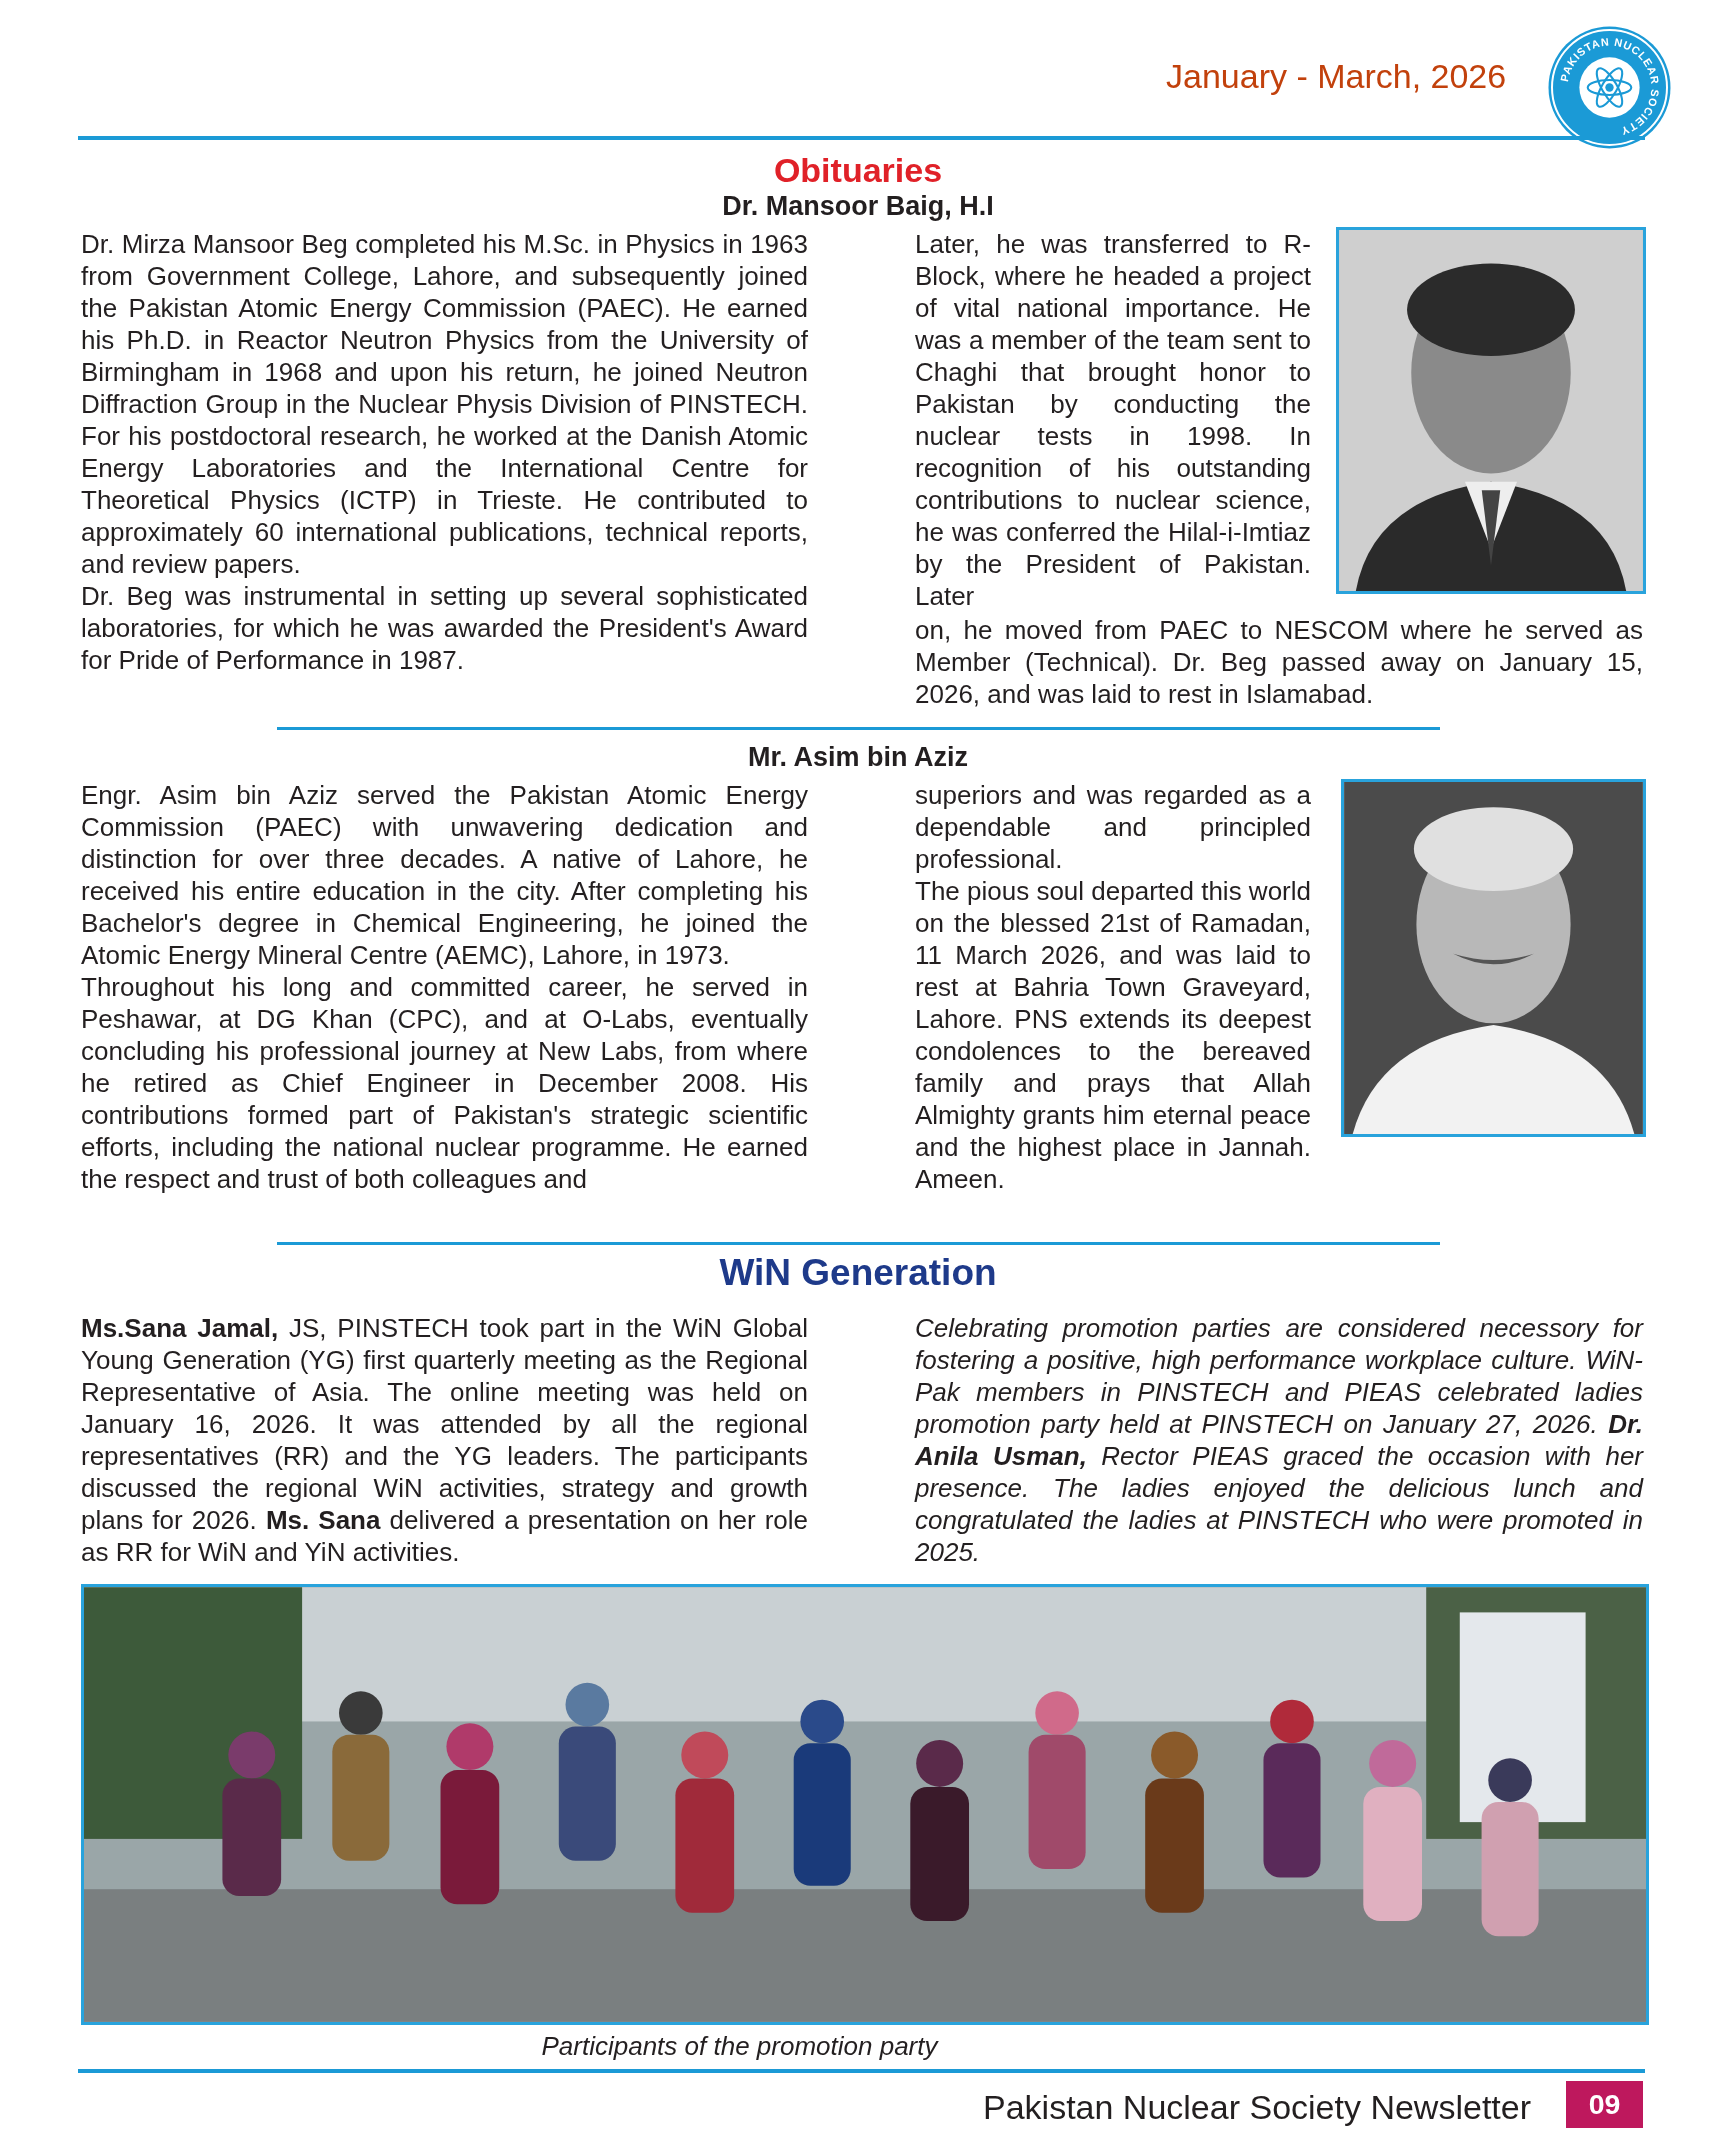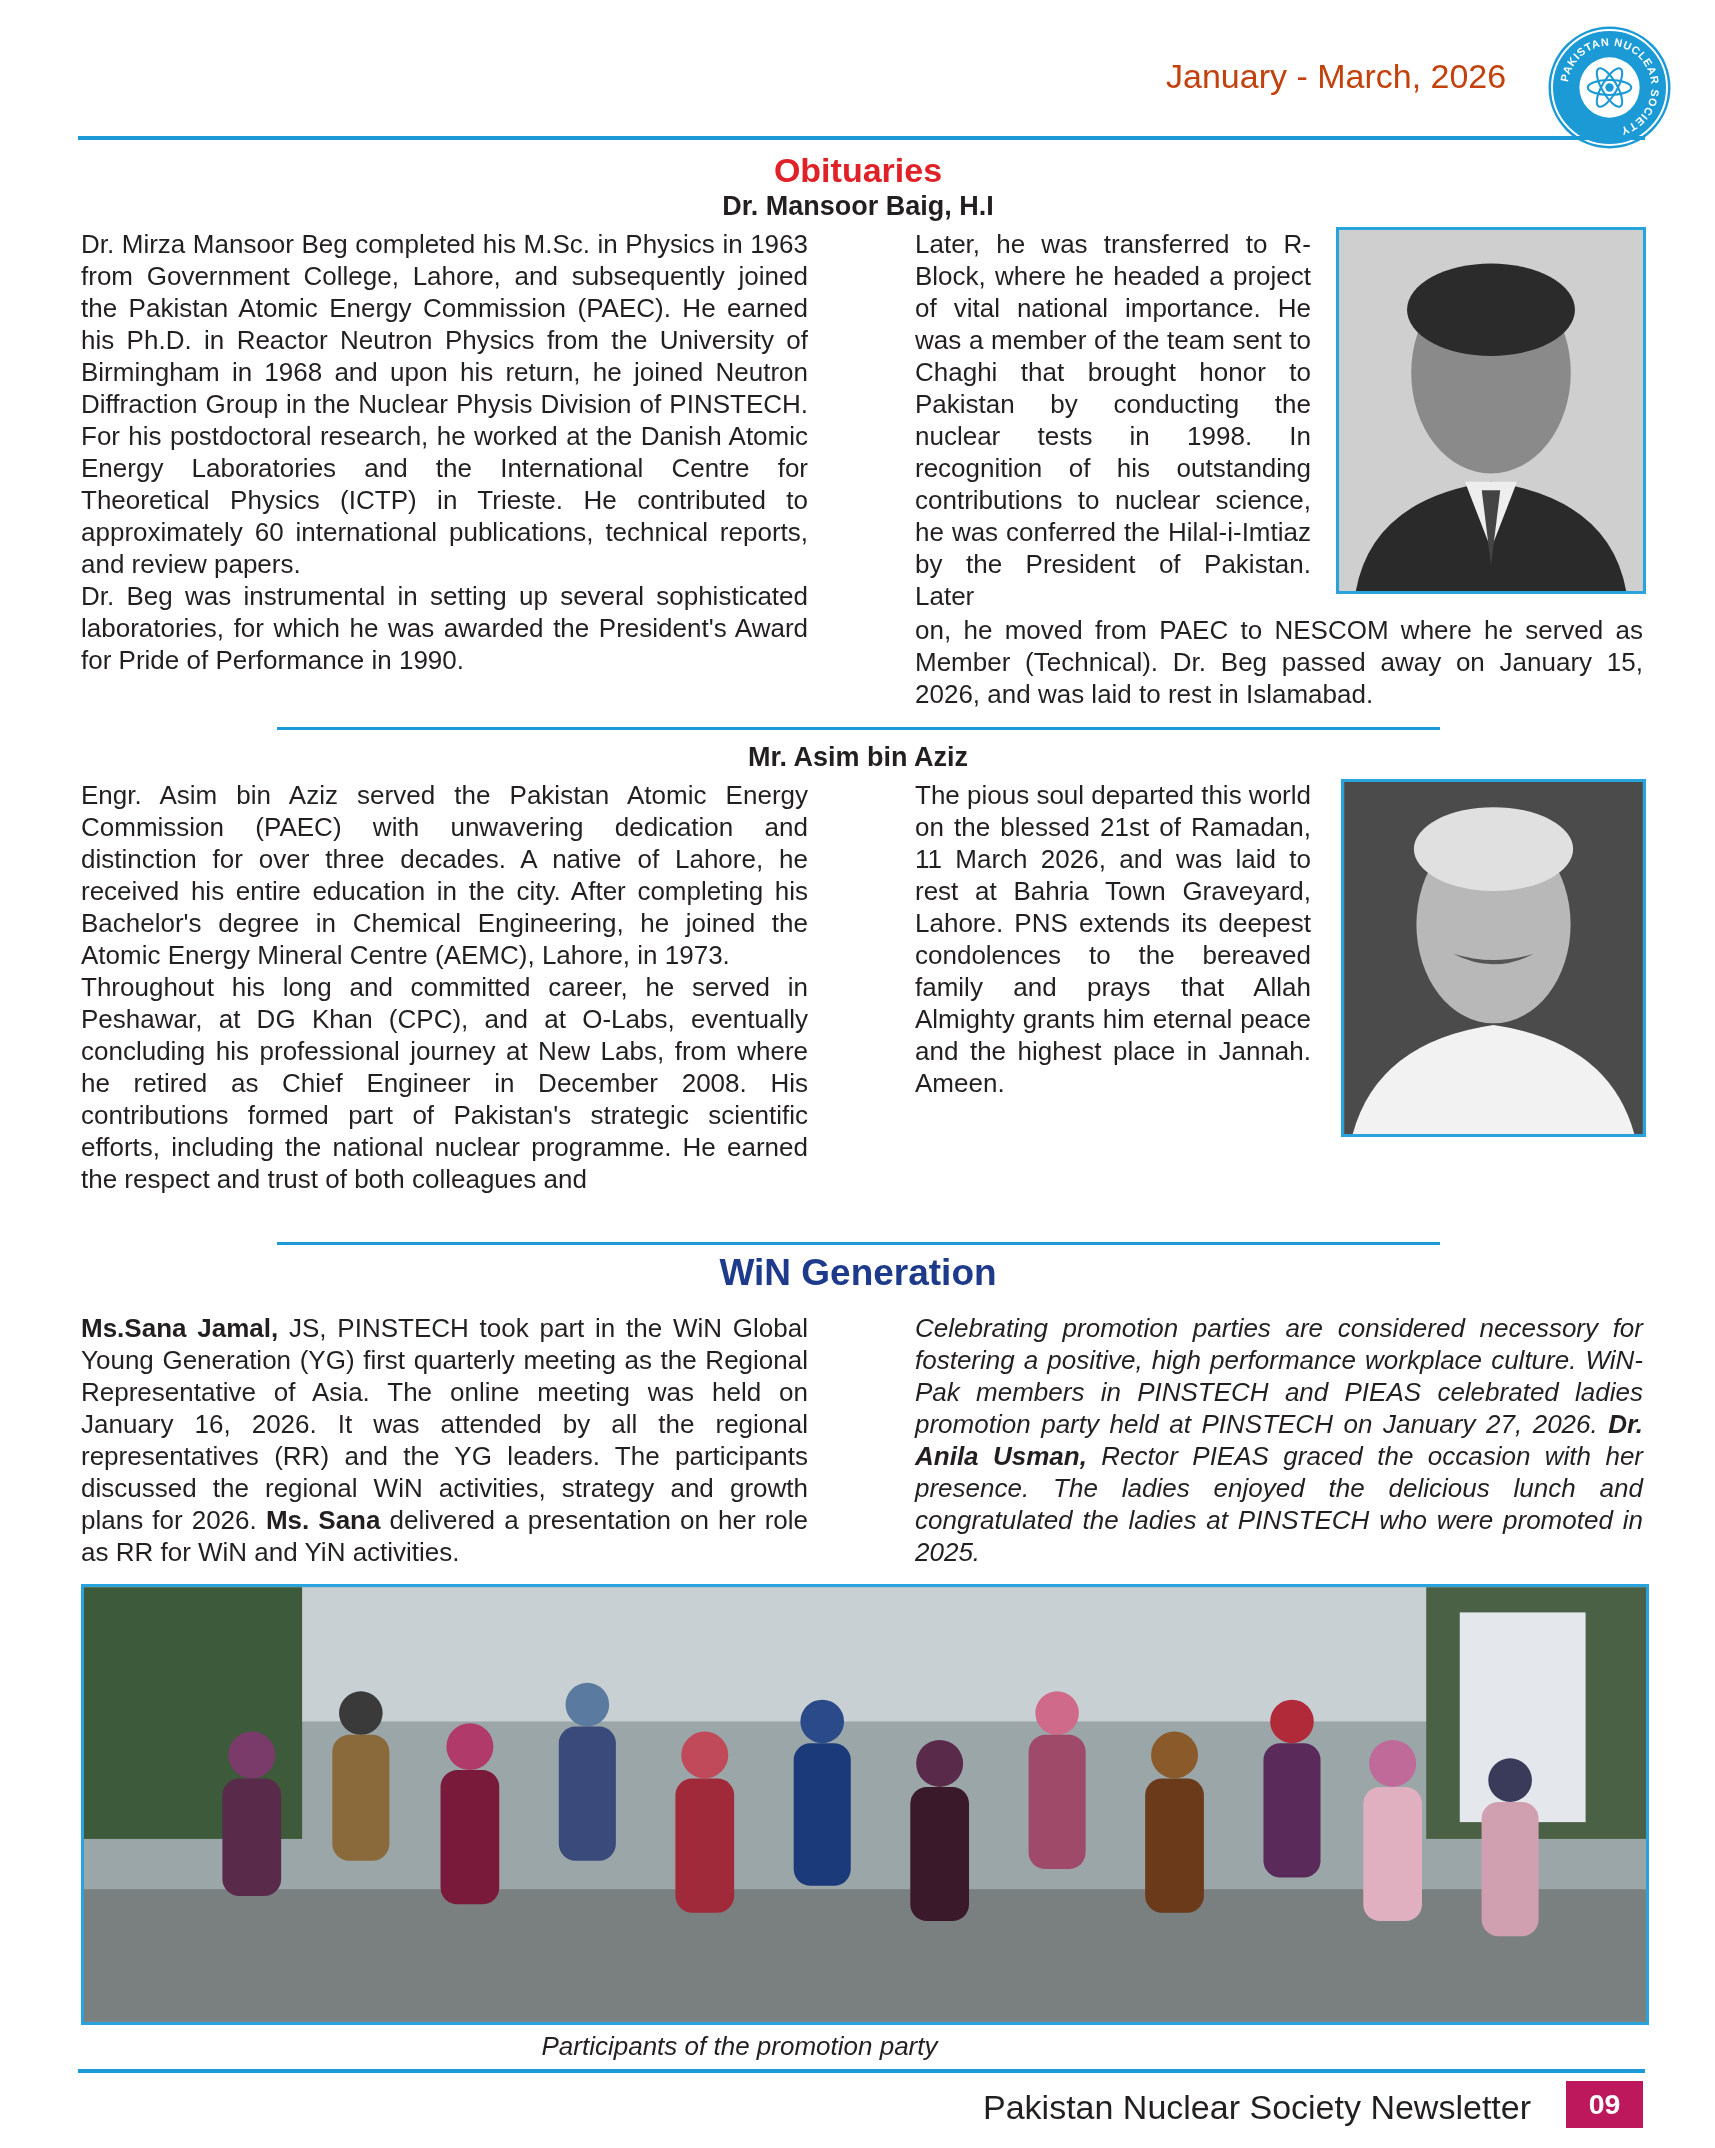--- a/index.html
+++ b/index.html
@@ -43,21 +43,21 @@
     <circle cx="67.5" cy="67.5" r="5" fill="#1b9ad6"></circle>
   </svg>
 </div>
 <div class="abs rule-top"></div>
 
 <div class="abs section-title-red">Obituaries</div>
 <div class="abs subhead" style="top:191px;">Dr. Mansoor Baig, H.I</div>
 
 <div class="abs col" style="left:81px; top:228px; width:727px;">
   <p>Dr. Mirza Mansoor Beg completed his M.Sc. in Physics in 1963 from Government College, Lahore, and subsequently joined the Pakistan Atomic Energy Commission (PAEC). He earned his Ph.D. in Reactor Neutron Physics from the University of Birmingham in 1968 and upon his return, he joined Neutron Diffraction Group in the Nuclear Physis Division of PINSTECH. For his postdoctoral research, he worked at the Danish Atomic Energy Laboratories and the International Centre for Theoretical Physics (ICTP) in Trieste. He contributed to approximately 60 international publications, technical reports, and review papers.</p>
-  <p>Dr. Beg was instrumental in setting up several sophisticated laboratories, for which he was awarded the President's Award for Pride of Performance in 1990.</p>
+  <p>Dr. Beg was instrumental in setting up several sophisticated laboratories, for which he was awarded the President's Award for Pride of Performance in 1987.</p>
 </div>
 <div class="abs col" style="left:915px; top:228px; width:396px;">
   <p>Later, he was transferred to R-Block, where he headed a project of vital national importance. He was a member of the team sent to Chaghi that brought honor to Pakistan by conducting the nuclear tests in 1998. In recognition of his outstanding contributions to nuclear science, he was conferred the Hilal-i-Imtiaz by the President of Pakistan. Later</p>
 </div>
 <div class="abs col" style="left:915px; top:614px; width:728px;">
   <p>on, he moved from PAEC to NESCOM where he served as Member (Technical). Dr. Beg passed away on January 15, 2026, and was laid to rest in Islamabad.</p>
 </div>
 <div class="abs photo" style="left:1336px; top:227px; width:304px; height:361px;">
   <svg width="304" height="361" viewBox="0 0 362 430">
     <rect width="362" height="430" fill="#cfcfcf"></rect>
@@ -69,20 +69,21 @@
   </svg>
 </div>
 <div class="abs divider" style="left:277px; top:727px; width:1163px;"></div>
 
 <div class="abs subhead" style="top:742px;">Mr. Asim bin Aziz</div>
 <div class="abs col" style="left:81px; top:779px; width:727px;">
   <p>Engr. Asim bin Aziz served the Pakistan Atomic Energy Commission (PAEC) with unwavering dedication and distinction for over three decades. A native of Lahore, he received his entire education in the city. After completing his Bachelor's degree in Chemical Engineering, he joined the Atomic Energy Mineral Centre (AEMC), Lahore, in 1973.</p>
   <p>Throughout his long and committed career, he served in Peshawar, at DG Khan (CPC), and at O-Labs, eventually concluding his professional journey at New Labs, from where he retired as Chief Engineer in December 2008. His contributions formed part of Pakistan's strategic scientific efforts, including the national nuclear programme. He earned the respect and trust of both colleagues and</p>
 </div>
 <div class="abs col" style="left:915px; top:779px; width:396px;">
+  <p>superiors and was regarded as a dependable and principled professional.</p>
   <p>The pious soul departed this world on the blessed 21st of Ramadan, 11 March 2026, and was laid to rest at Bahria Town Graveyard, Lahore. PNS extends its deepest condolences to the bereaved family and prays that Allah Almighty grants him eternal peace and the highest place in Jannah. Ameen.</p>
 </div>
 <div class="abs photo" style="left:1341px; top:779px; width:299px; height:352px;">
   <svg width="299" height="352" viewBox="0 0 356 420">
     <rect width="356" height="420" fill="#5a5a5a"></rect>
     <rect x="0" y="0" width="356" height="420" fill="#3b3b3b" opacity="0.5"></rect>
     <ellipse cx="178" cy="170" rx="92" ry="118" fill="#b8b8b8"></ellipse>
     <ellipse cx="178" cy="80" rx="95" ry="50" fill="#e0e0e0"></ellipse>
     <path d="M130 205 Q178 230 226 205 Q178 220 130 205 Z" fill="#555"></path>
     <path d="M10 420 Q40 310 178 290 Q316 310 346 420 Z" fill="#f2f2f2"></path>

